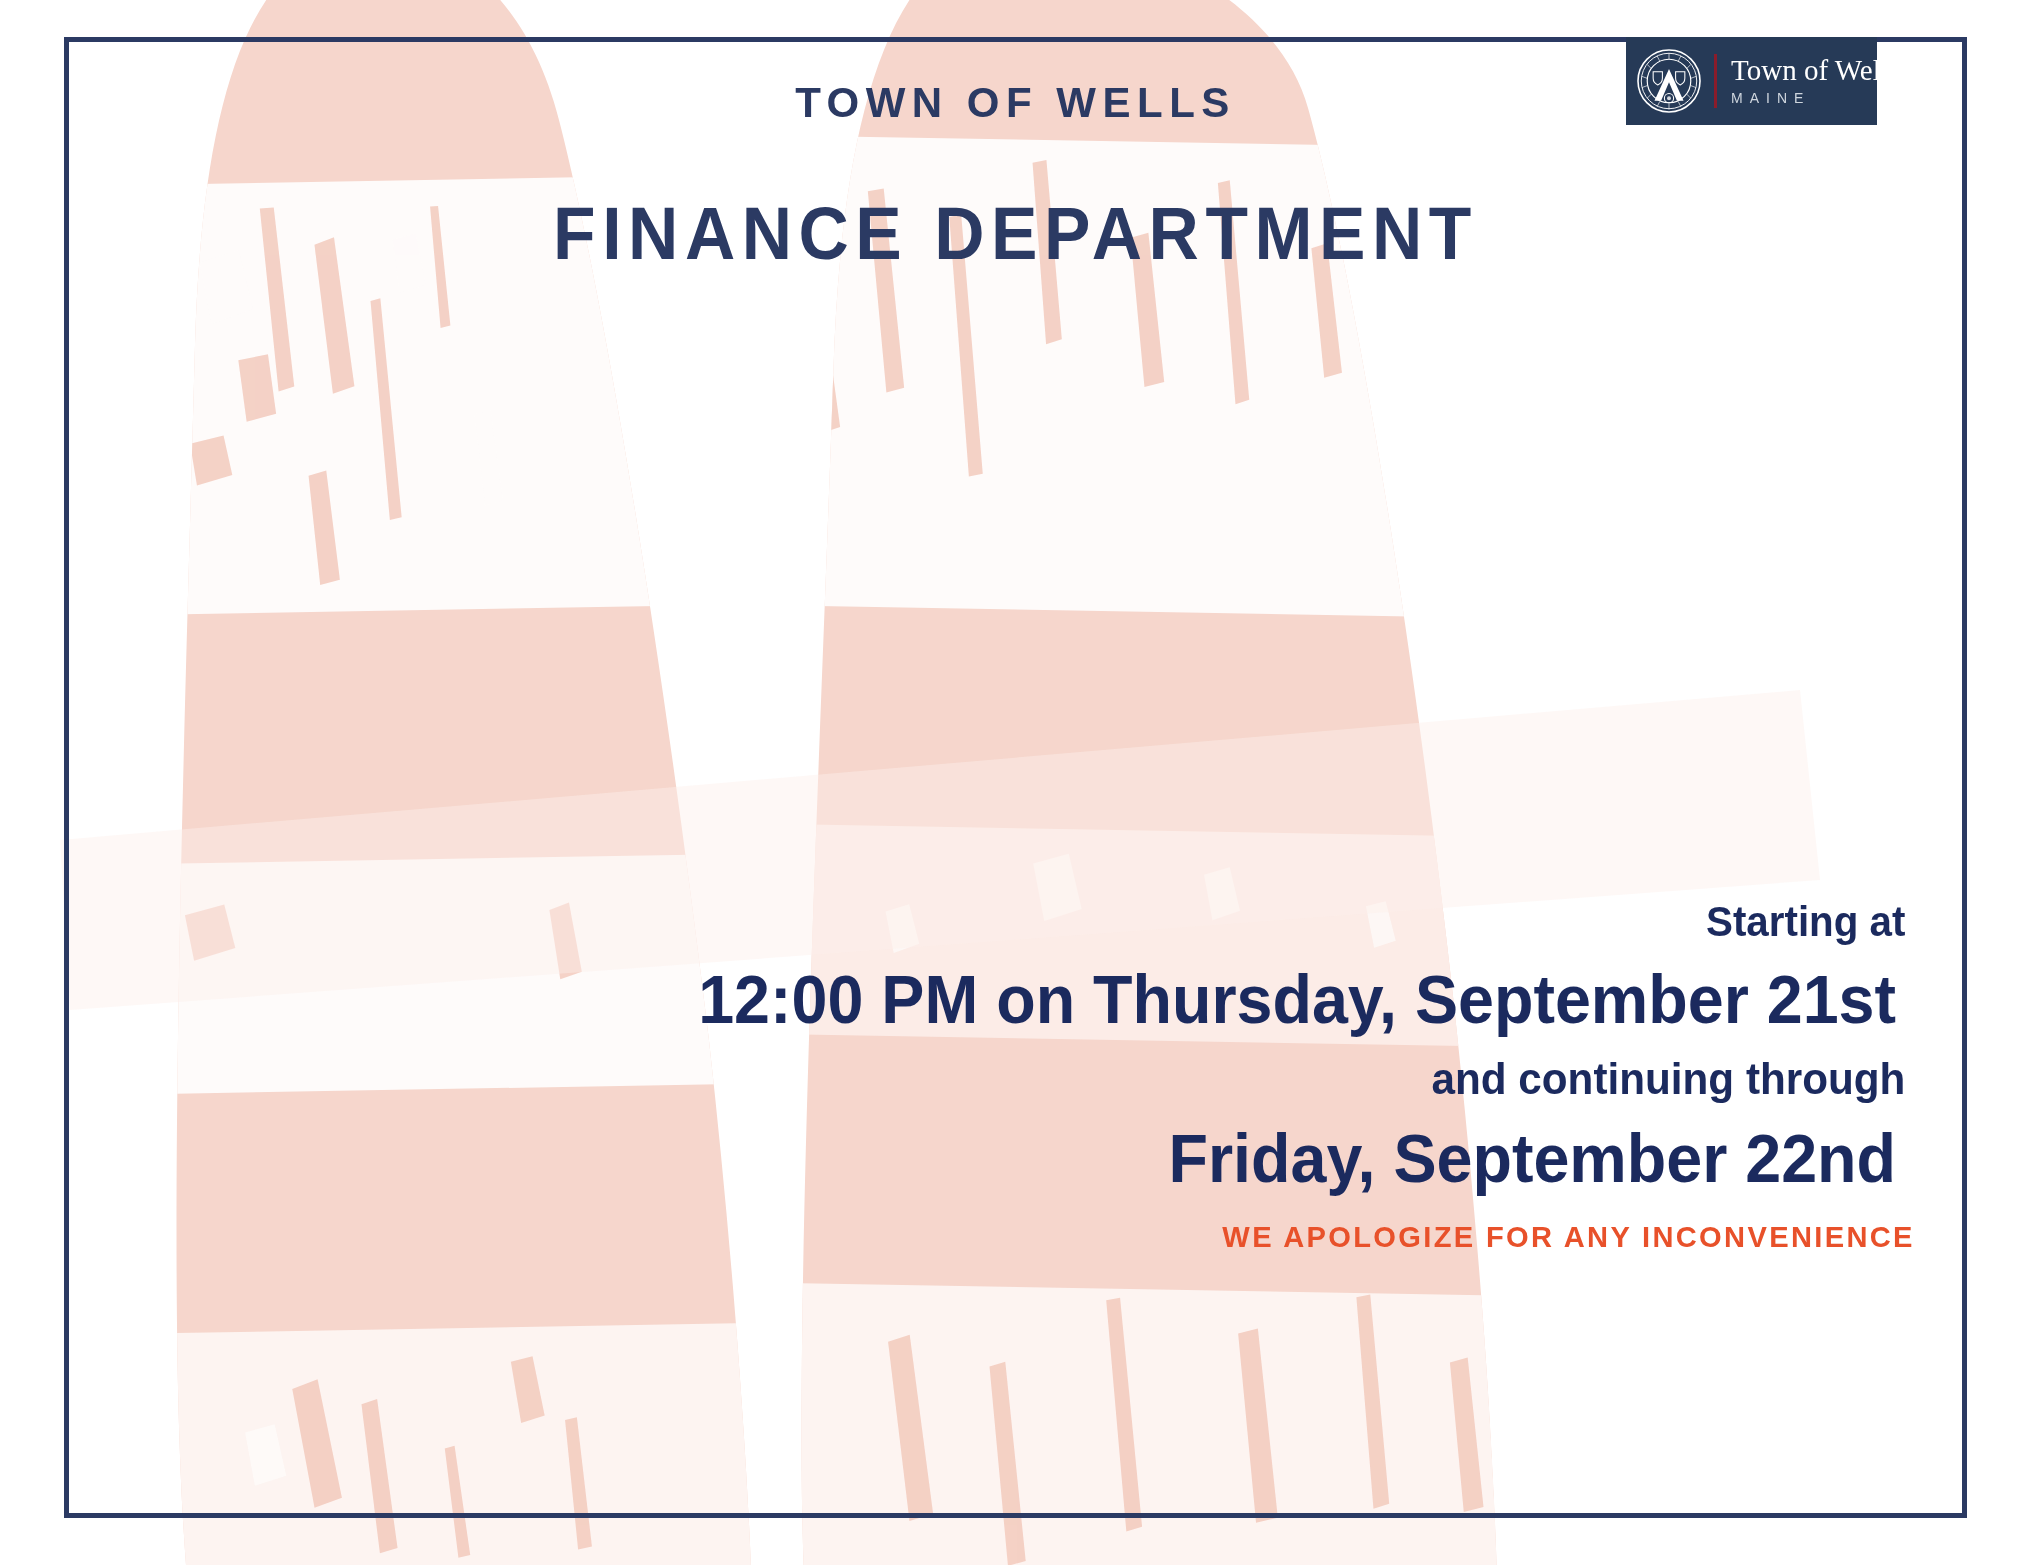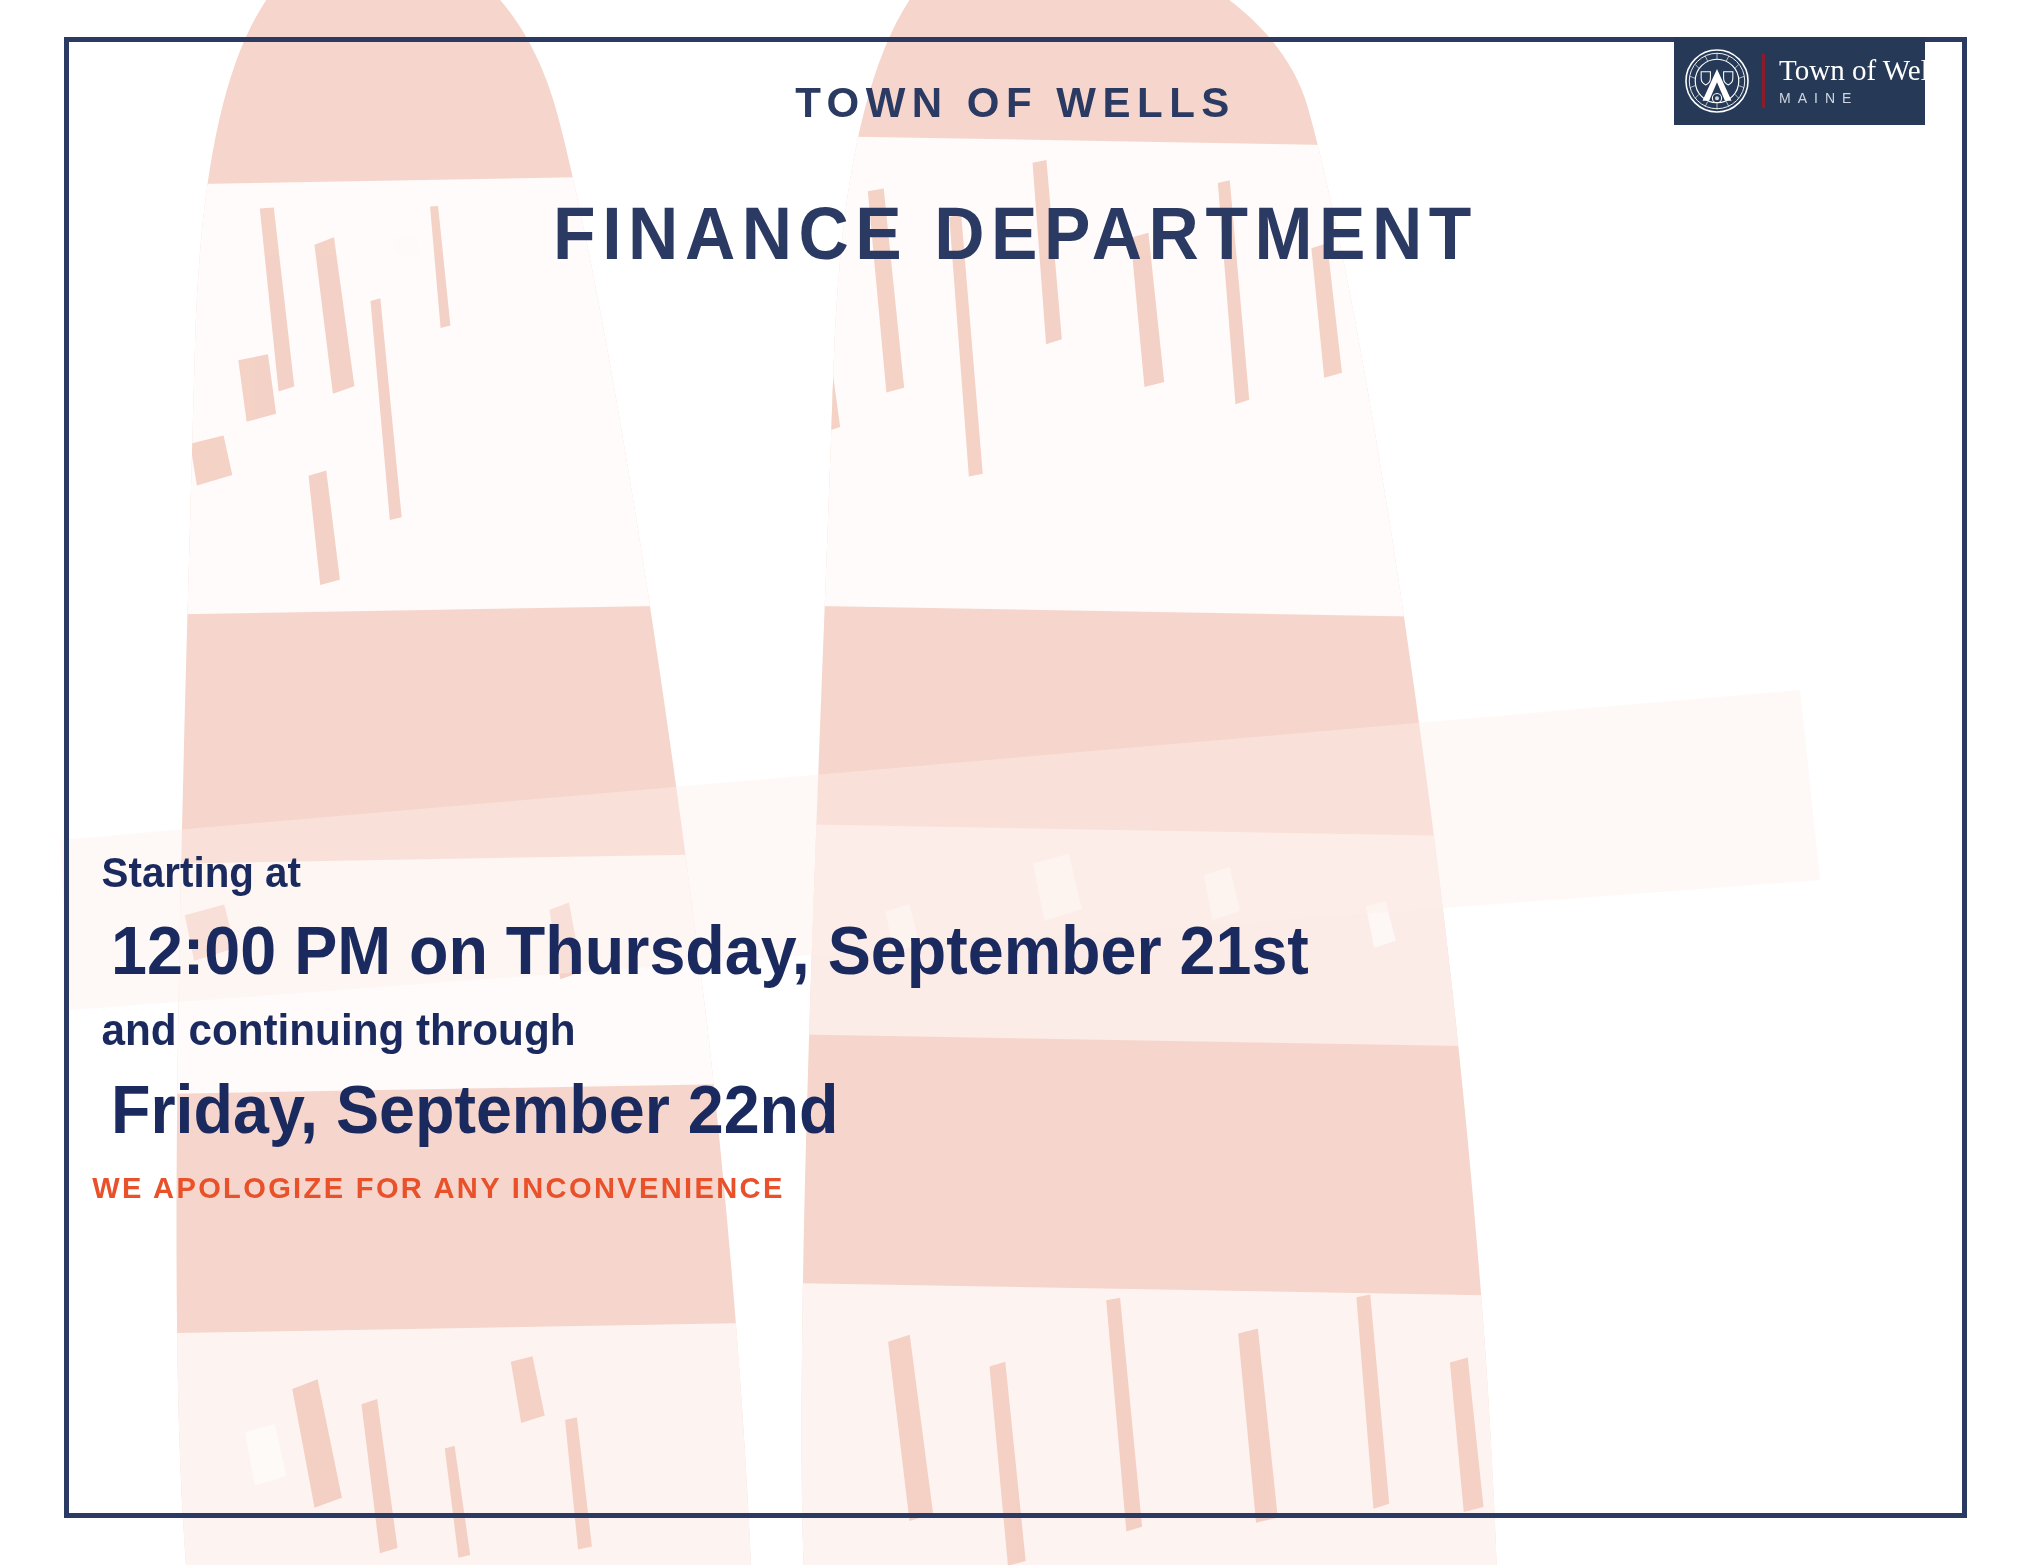--- a/index.html
+++ b/index.html
@@ -47,21 +47,20 @@
   }
 
   
   .content {
     position: absolute;
     left: 64px;
     top: 37px;
     width: 1903px;
     height: 1481px;
     z-index: 2;
-    padding-left: 48px;
   }
 
   
   .kicker {
     position: absolute;
     left: 0;
     top: 45px;
     width: 1903px;
     text-align: center;
     font-size: 42px;
@@ -151,23 +150,23 @@
   .headline .l2 {
     font-size: 250px;
     transform: scaleX(0.84) scaleY(1.07);
     margin-top: 16px;
   }
 
   
   .schedule {
     position: absolute;
     left: 0;
-    top: 813px;
+    top: 862px;
     width: 1879px;
-    text-align: left;
+    text-align: right;
     color: #1b2a5e;
   }
   .sch-small {
     font-size: 42px;
     font-weight: 700;
     line-height: 1.1;
     transform: scaleX(0.96);
   }
   .sch-big {
     font-size: 68px;

